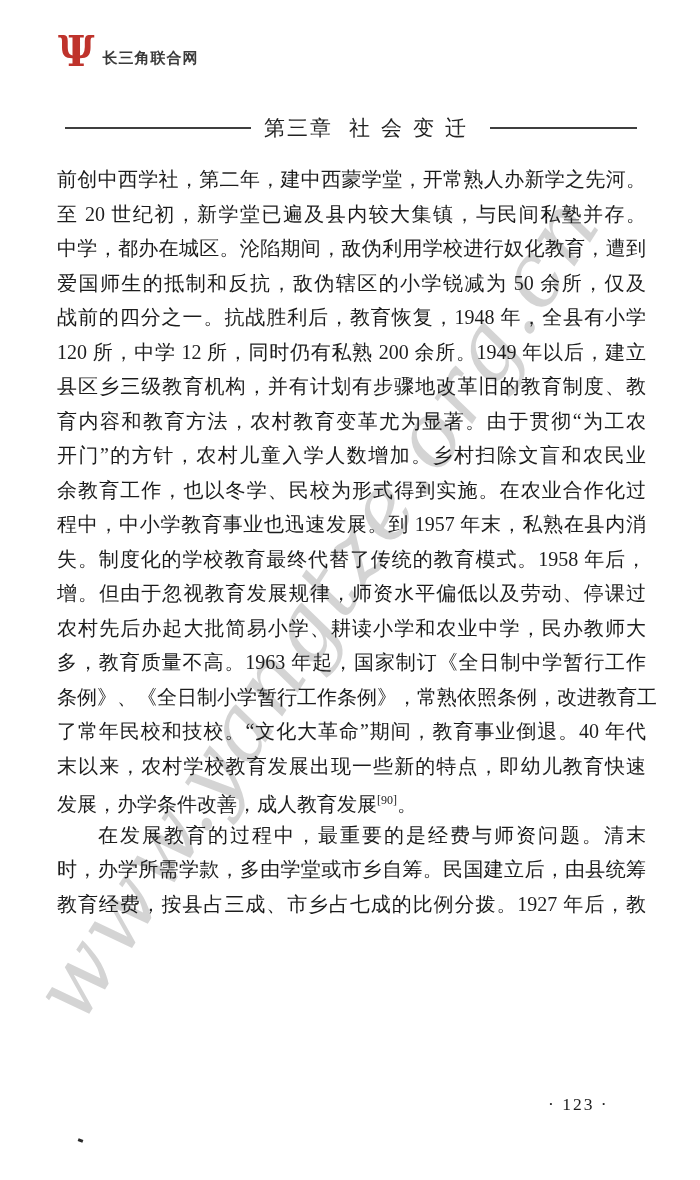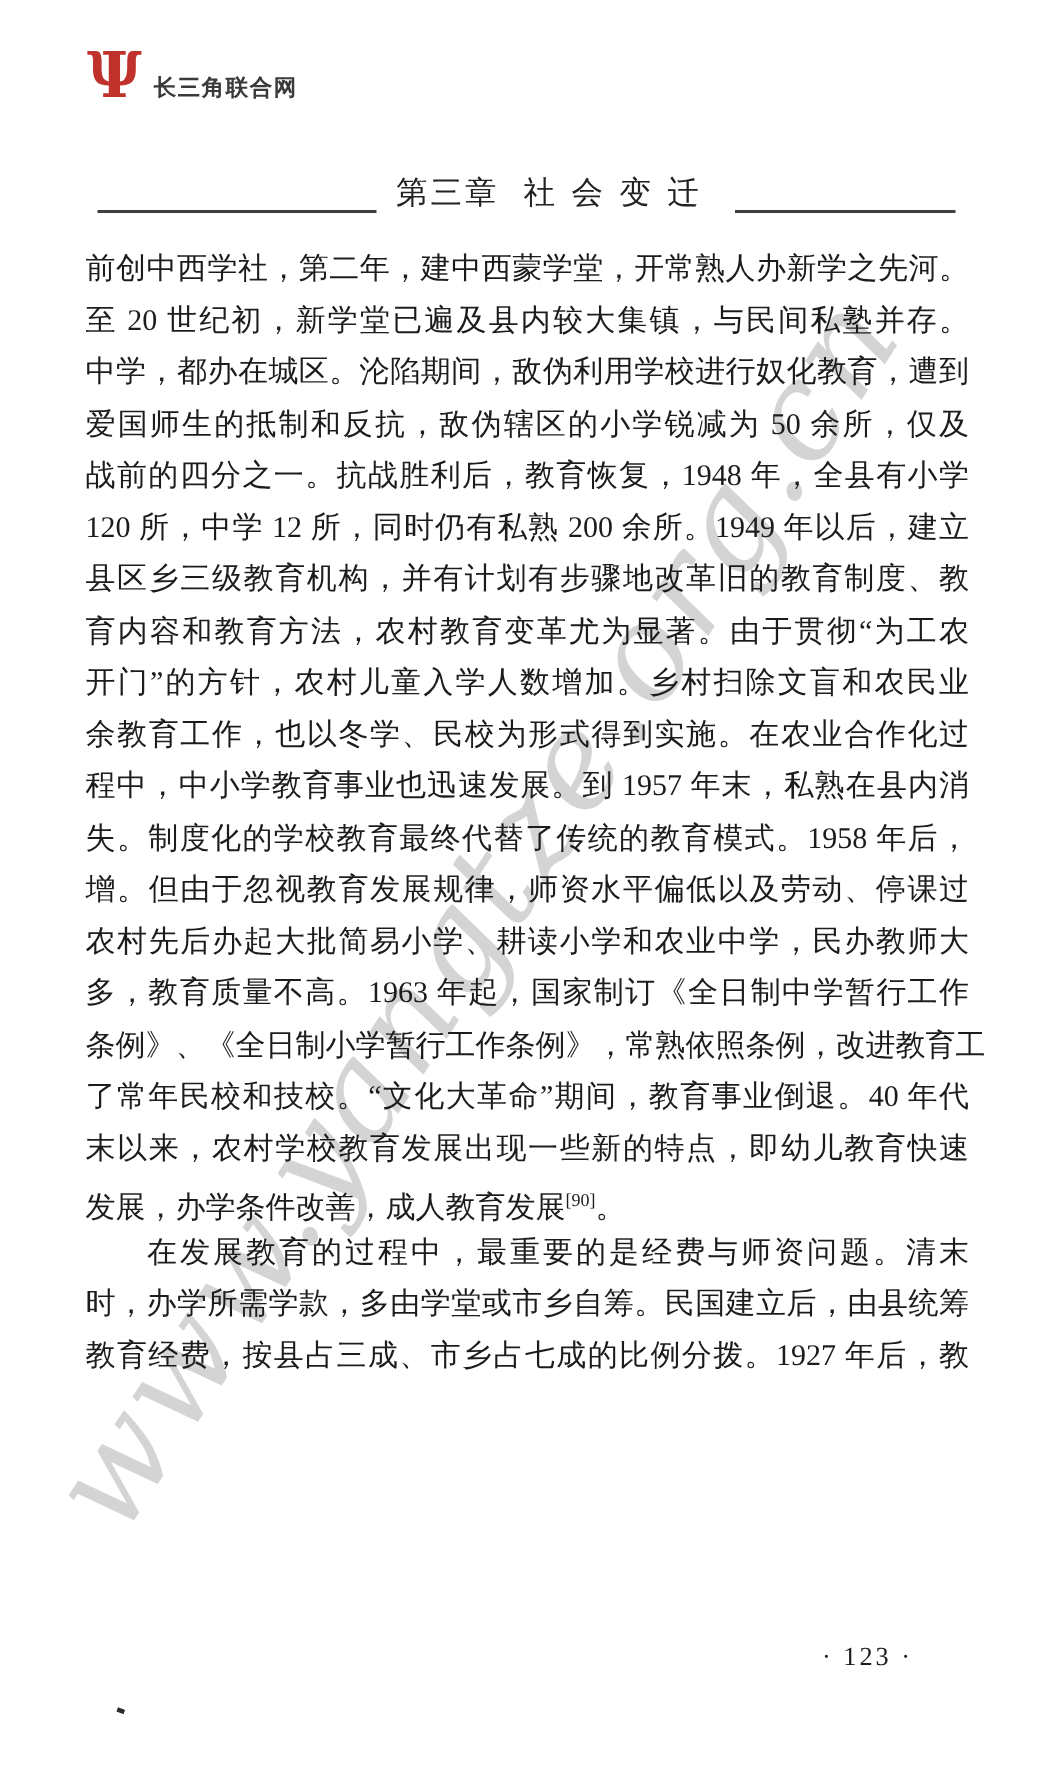--- a/index.html
+++ b/index.html
@@ -21,21 +21,21 @@
     margin-right: 8px;
     transform: scaleY(1.05);
   }
   .logo-text {
     font-family: "Liberation Sans", "DejaVu Sans", sans-serif;
     font-size: 15px; font-weight: bold; color: #3a3a3a;
     letter-spacing: 1px; margin-top: 14px;
   }
 
   
-  .chapter-row { position: absolute; left: 65px; top: 114px; width: 572px; display: flex; align-items: flex-end; }
+  .chapter-row { position: absolute; left: 65px; top: 114px; width: 572px; display: flex; align-items: center; }
   .rule { height: 2px; background: #3f3f3f; }
   .rule-left { width: 186px; }
   .rule-right { flex: 1; }
   .chapter-title-wrap { white-space: nowrap; font-size: 21px; color: #222; margin: 0 13px 0 13px; }
   .chapter-label { letter-spacing: 2px; }
   .chapter-gap { display: inline-block; width: 16px; }
   .chapter-name { letter-spacing: 11px; }
 
   
   .article { position: absolute; left: 57px; top: 162px; width: 589px; z-index: 2; }

